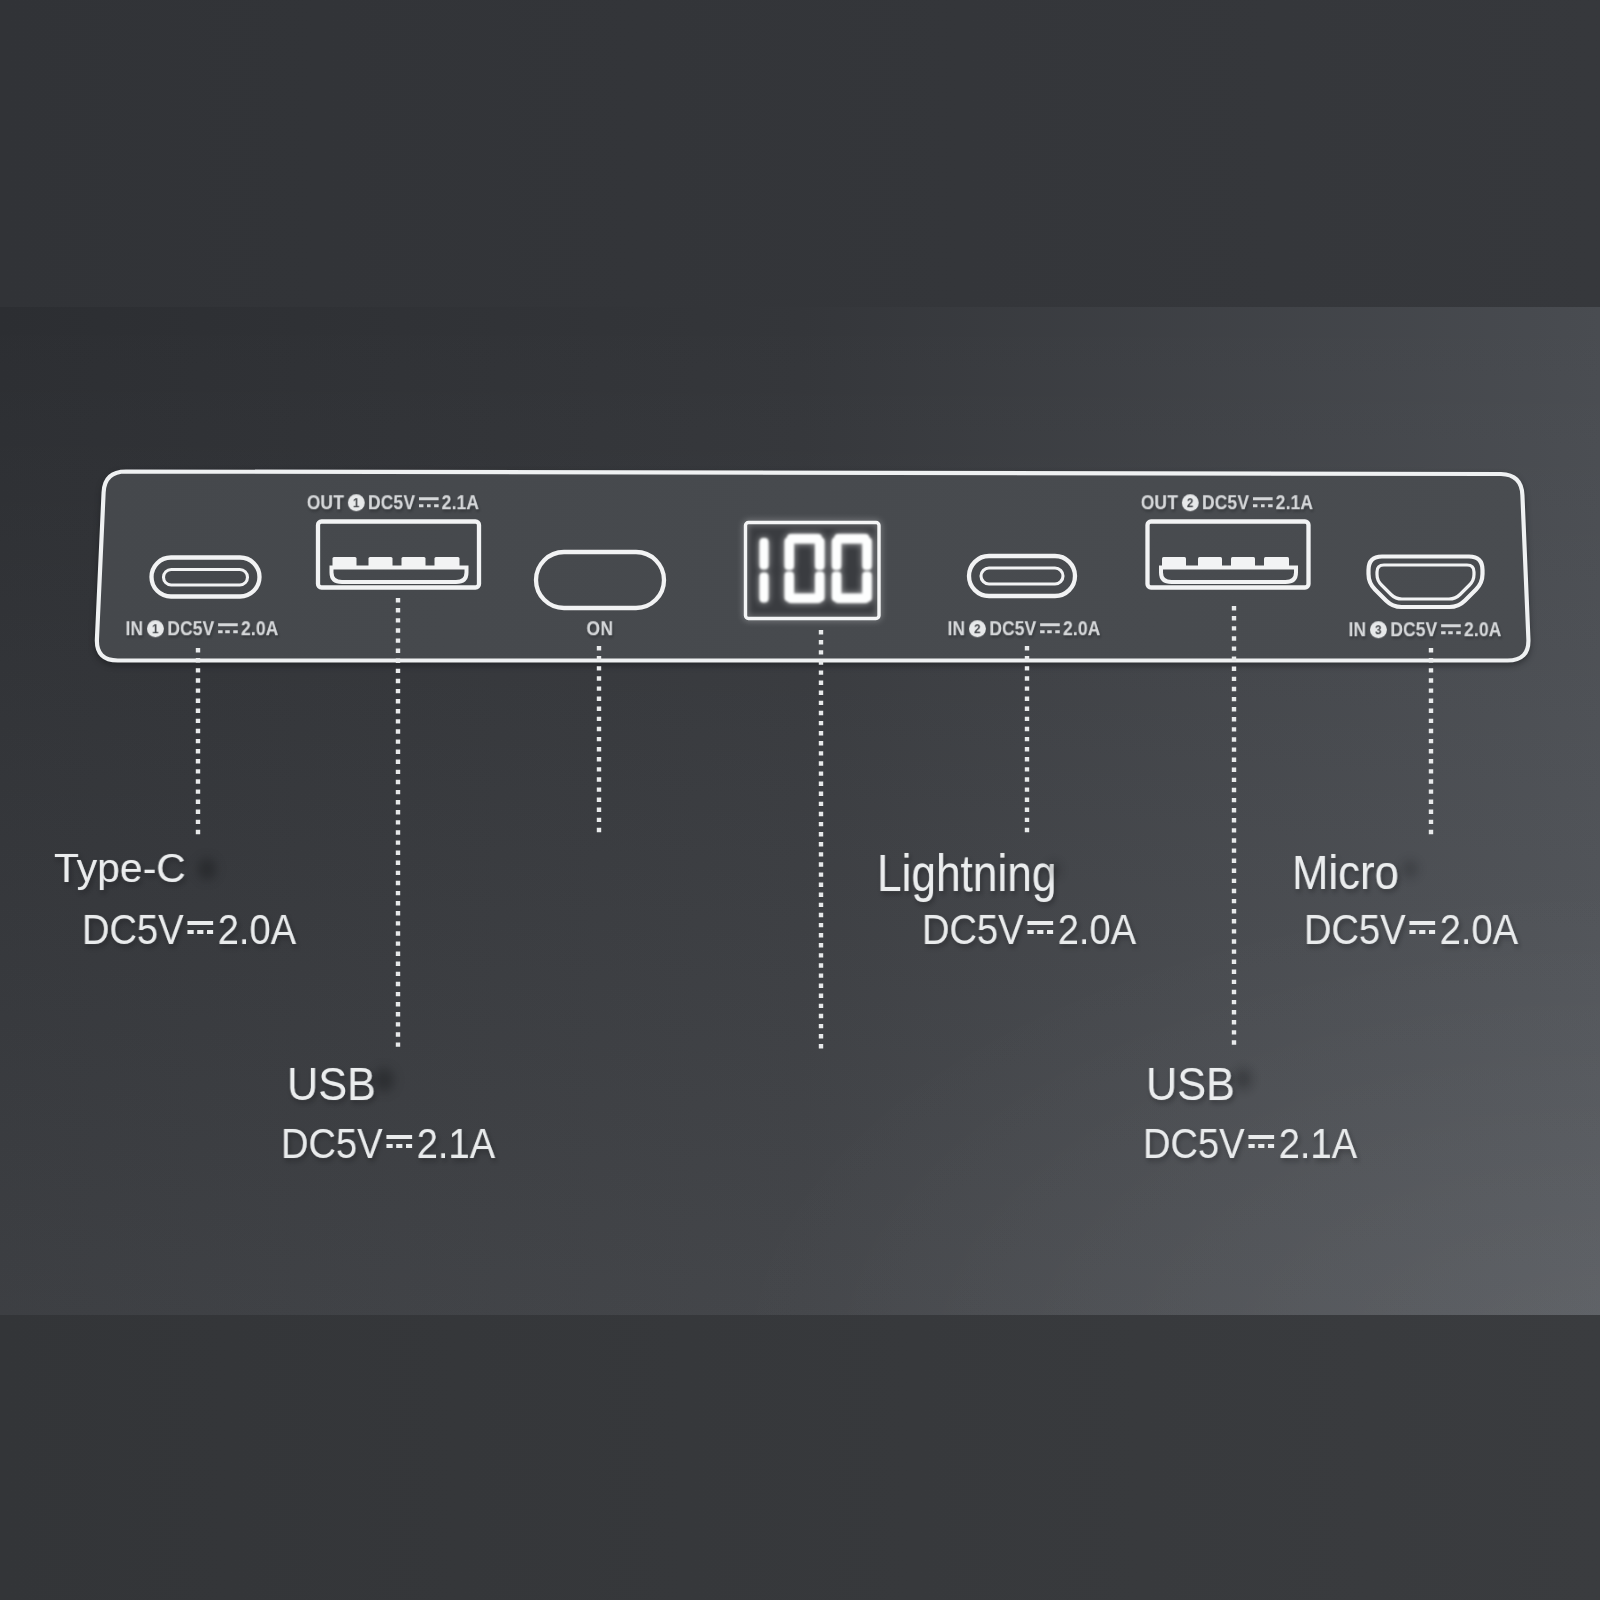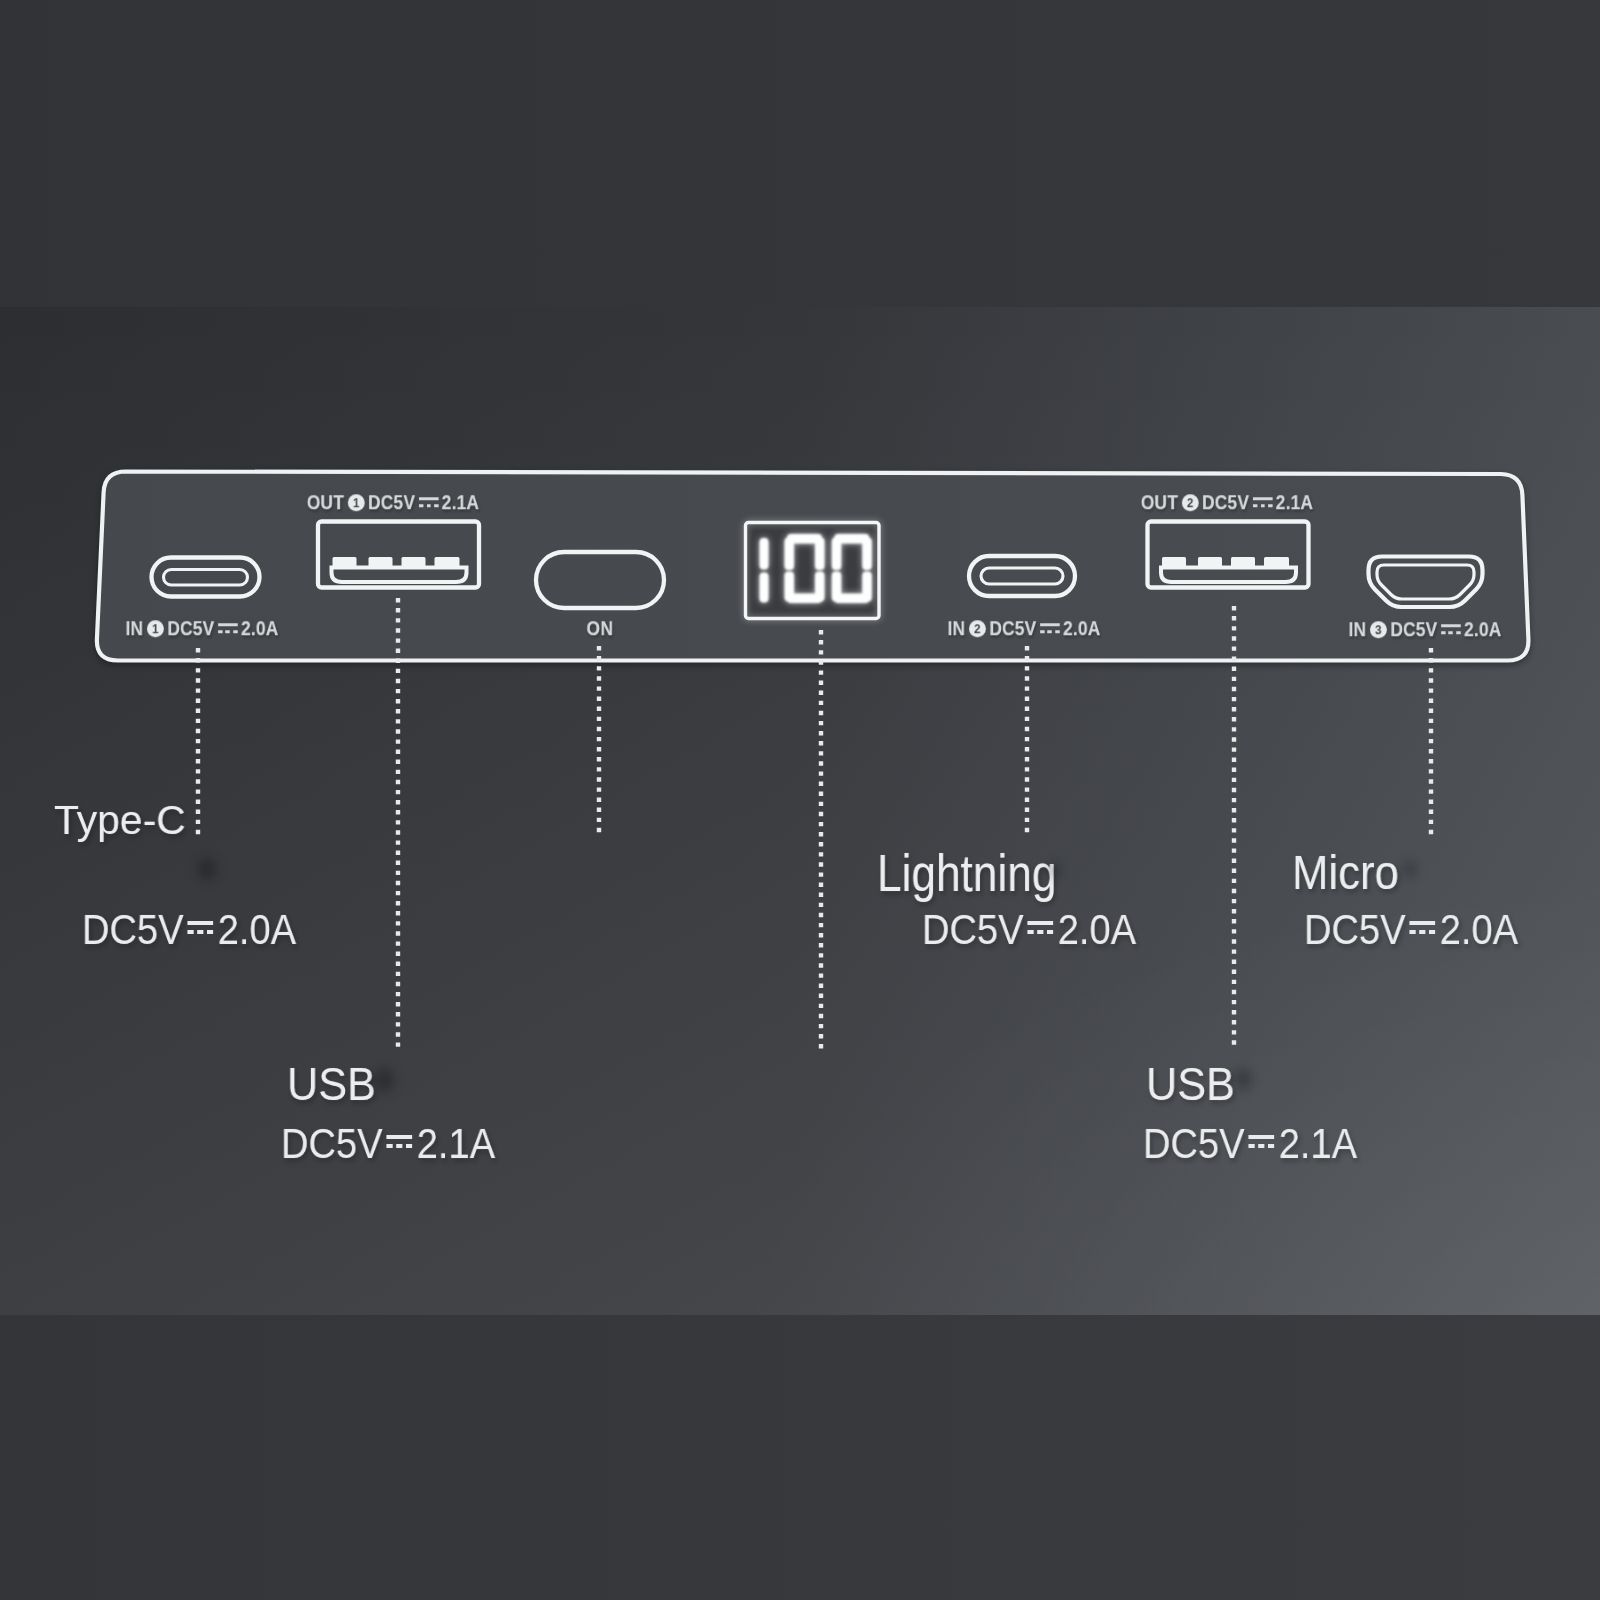--- a/index.html
+++ b/index.html
@@ -209,21 +209,21 @@
       <span>2.1A</span>
   </div>
   <div class="abs port-label" style="left:1425px;top:630px;">
     <span>IN</span>
       <span class="cnum">3</span>
       <span>DC5V</span>
       <span class="dc"></span>
       <span>2.0A</span>
   </div>
 
-  <div class="abs callout-title" style="left:54px;top:800px;font-size:41px;transform:scaleX(0.997);">Type-C</div>
+  <div class="abs callout-title" style="left:54px;top:848px;font-size:41px;transform:scaleX(0.997);">Type-C</div>
   <div class="abs callout-spec" style="left:82px;top:908px;">
     <span>DC5V</span>
       <span class="dc-lg"></span>
       <span>2.0A</span>
   </div>
 
   <div class="abs callout-title" style="left:287px;top:1060px;font-size:47px;transform:scaleX(0.92);">USB</div>
   <div class="abs callout-spec" style="left:281px;top:1122px;">
     <span>DC5V</span>
       <span class="dc-lg"></span>

